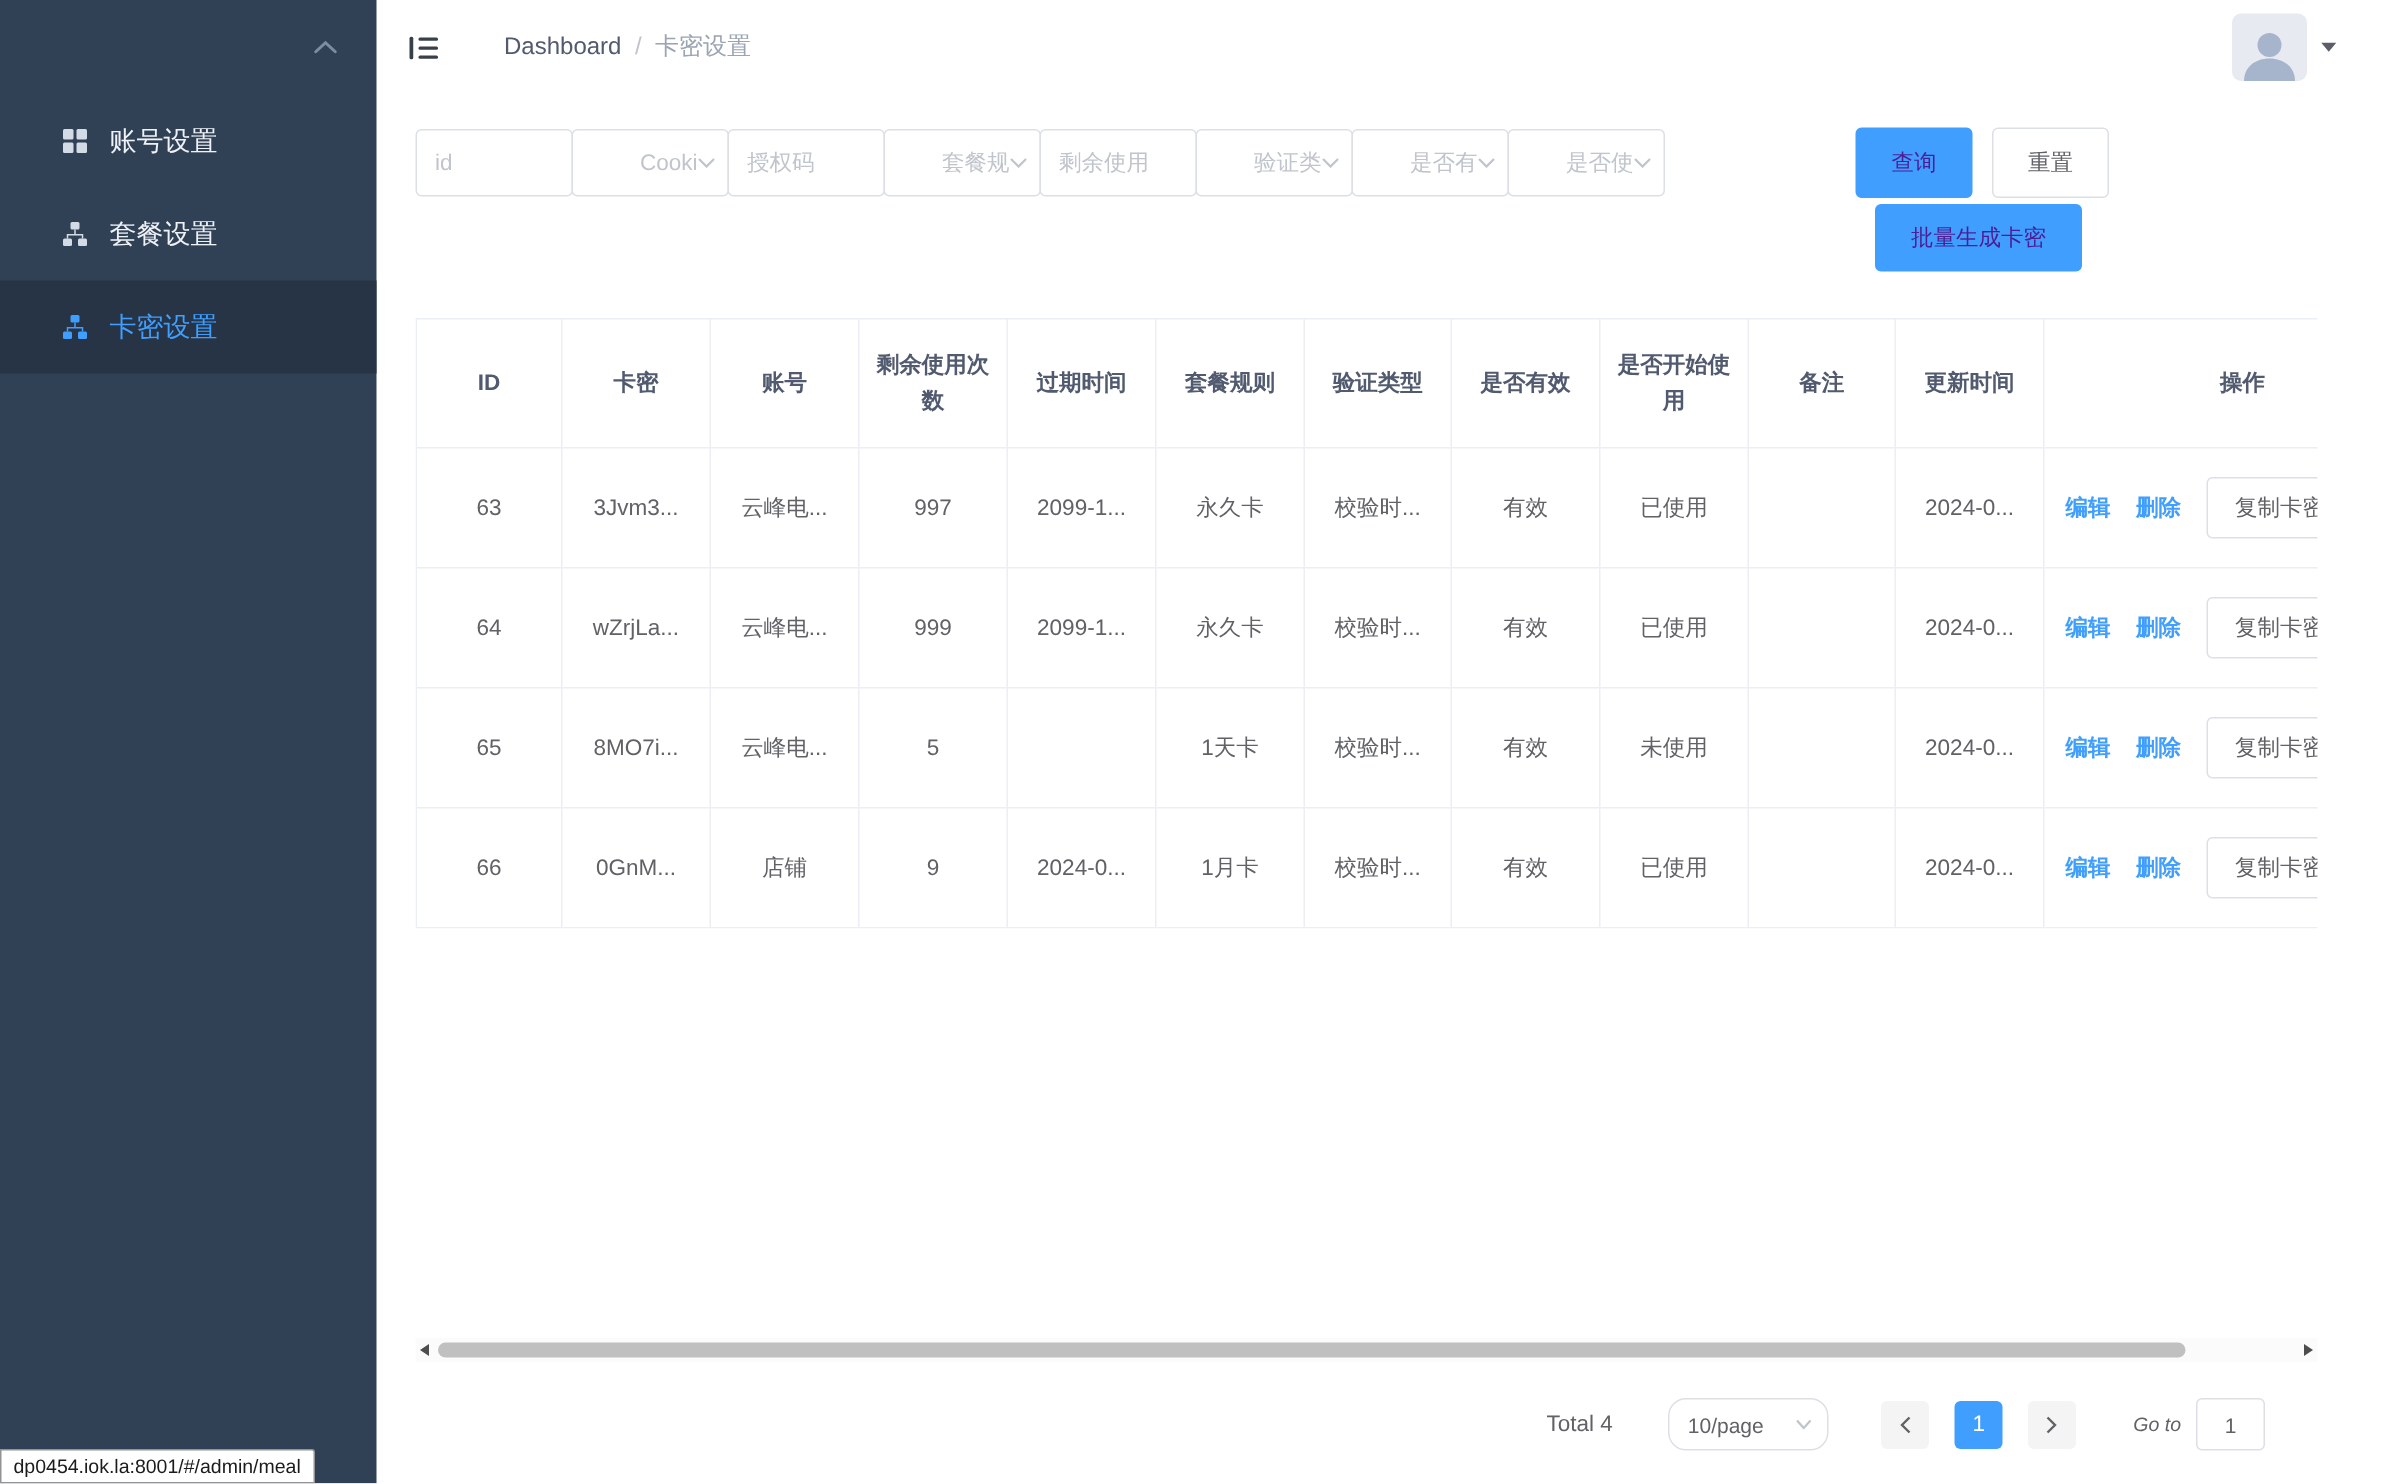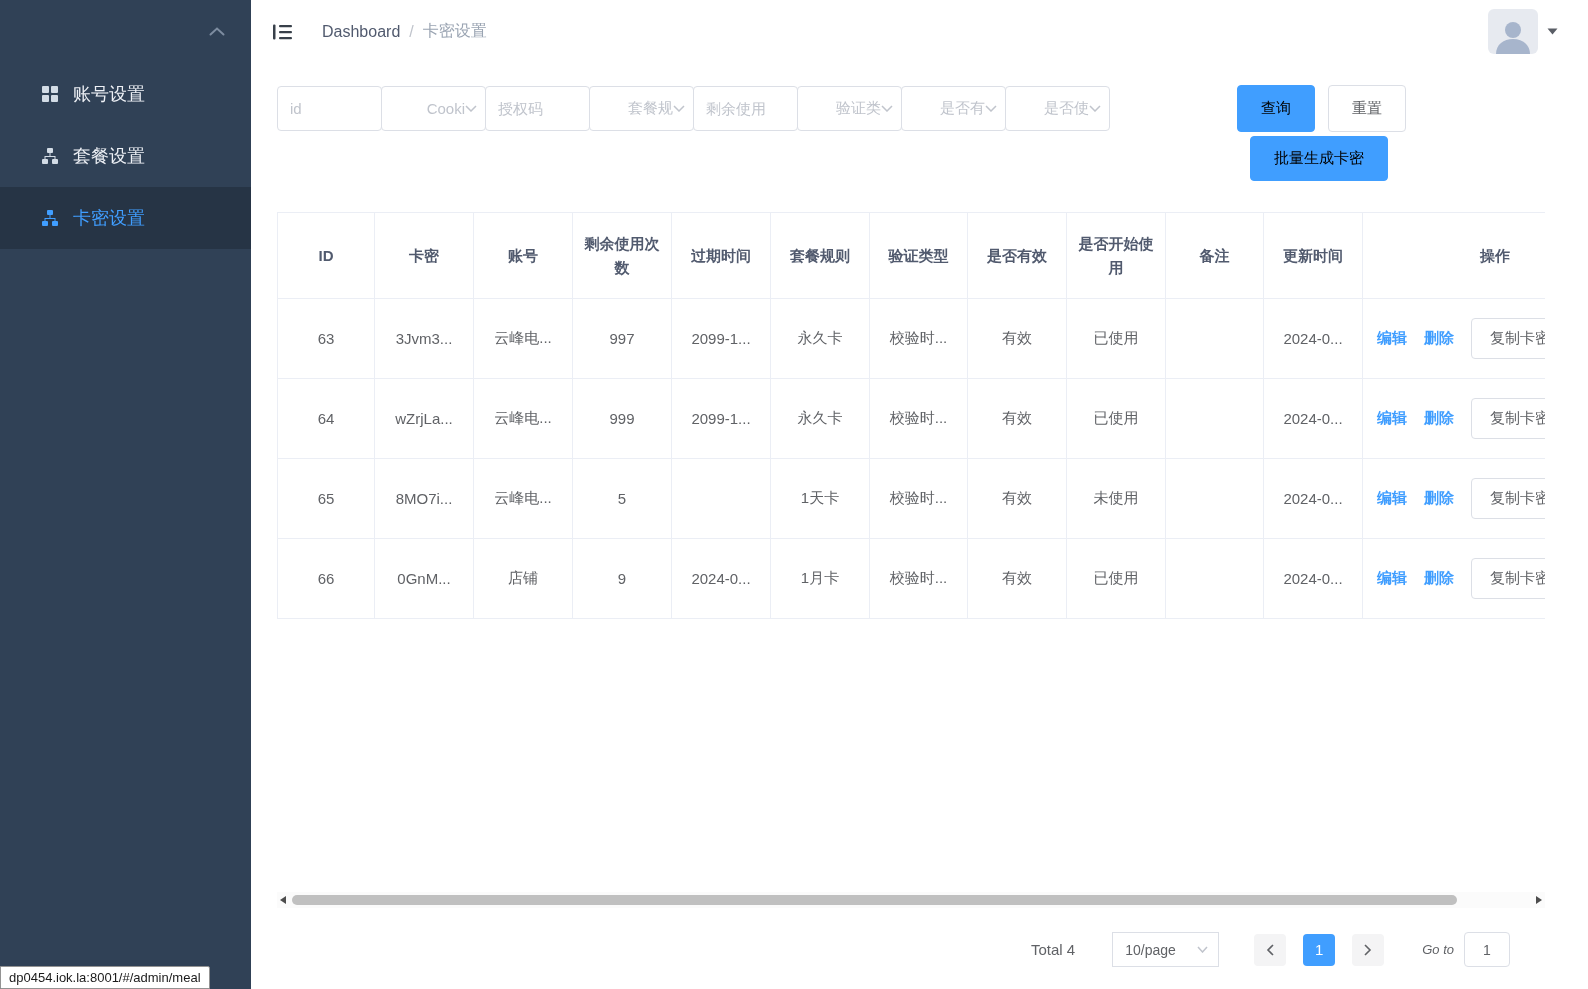--- a/index.html
+++ b/index.html
@@ -23,21 +23,21 @@
   
   .status-tip {
     position: absolute; left: 0; bottom: 0; z-index: 30;
     background: #fff; border: 1px solid #939393; border-radius: 0 2px 0 0;
     padding: 3px 8px; font-size: 13px; color: #1b1b1b;
     height: 23px; overflow: hidden; white-space: nowrap;
   }
 
   
   .main { margin-left: 251px; height: 100%; display: flex; flex-direction: column; }
-  .topbar { height: 63px; flex: none; display: flex; align-items: center; padding: 0 30px 0 20px; background: #fff; }
+  .topbar { height: 63px; flex: none; display: flex; align-items: center; padding: 0 30px 0 20px; background: #fff; gap: 14px; }
   .fold-btn { width: 22px; height: 22px; display: flex; align-items: center; justify-content: center; cursor: pointer; }
   .breadcrumb { margin-left: 29px; font-size: 16px; display: flex; gap: 9px; align-items: center; }
   .bc-home { color: #515a6e; cursor: pointer; }
   .bc-sep { color: #c0c4cc; }
   .bc-current { color: #9aa4b2; }
   .topbar-right { margin-left: auto; display: flex; align-items: center; gap: 9px; }
   .avatar { width: 50px; height: 45px; border-radius: 6px; background: #e7eaf0; display: flex; align-items: flex-end; justify-content: center; overflow: hidden; cursor: pointer; }
 
   
   .content { flex: 1; padding: 22px 43px 0 26px; display: flex; flex-direction: column; }
@@ -46,21 +46,21 @@
   .f-input, .f-select {
     width: 105px; height: 45px; border: 1px solid #dcdfe6; border-radius: 4px;
     background: #fff; font-size: 15px; margin-right: -1px; flex: none;
   }
   .f-input { padding: 0 12px; color: #606266; outline: none; }
   .f-input::placeholder { color: #c0c4cc; }
   .f-select { display: flex; align-items: center; justify-content: flex-end; padding: 0 8px 0 12px; cursor: pointer; }
   .f-select .ph { color: #c0c4cc; overflow: hidden; white-space: nowrap; }
   .filter-actions { margin-left: auto; margin-right: 139px; display: flex; gap: 13px; }
   .btn { height: 47px; padding: 0 23px; border-radius: 4px; font-size: 15px; cursor: pointer; border: 1px solid transparent; white-space: nowrap; }
-  .btn-primary { background: #409eff; color: #000000; border-color: #409eff; }
+  .btn-primary { background: #409eff; color: #4c1d95; border-color: #409eff; }
   .btn-plain { background: #fff; color: #606266; border-color: #dcdfe6; }
   .batch-row { display: flex; justify-content: flex-end; margin-top: 4px; margin-right: 157px; flex: none; }
   .btn-batch { height: 45px; }
 
   
   .table-viewport { margin-top: 31px; width: 1268px; overflow: hidden; flex: none; }
   table { border-collapse: collapse; table-layout: fixed; width: 1350px; }
   th, td { border: 1px solid #ebeef5; text-align: center; font-size: 15px; background: #fff; }
   th { height: 86px; color: #515a6e; font-weight: bold; padding: 0 10px; line-height: 1.6; }
   td { height: 80px; color: #606266; }
@@ -72,21 +72,21 @@
   .hscroll { margin-top: 273px; width: 1268px; height: 16px; display: flex; align-items: center; flex: none; background: #fbfbfb; }
   .hs-arrow { width: 12px; height: 16px; display: flex; align-items: center; justify-content: center; cursor: pointer; flex: none; }
   .tri-left { width: 0; height: 0; border-top: 4px solid transparent; border-bottom: 4px solid transparent; border-right: 6px solid #4d4d4d; }
   .tri-right { width: 0; height: 0; border-top: 4px solid transparent; border-bottom: 4px solid transparent; border-left: 6px solid #4d4d4d; }
   .hs-track { flex: 1; height: 16px; display: flex; align-items: center; padding: 0 3px; }
   .hs-thumb { height: 10px; width: 1165px; background: #c0c0c0; border-radius: 5px; cursor: pointer; }
 
   
   .pagination { display: flex; align-items: center; justify-content: flex-end; margin-top: 24px; margin-right: 35px; flex: none; }
   .pg-total { font-size: 15px; color: #606266; margin-right: 37px; }
-  .pg-size { width: 107px; height: 35px; border: 1px solid #dcdfe6; border-radius: 0; display: flex; align-items: center; justify-content: space-between; padding: 0 10px 0 12px; font-size: 14px; color: #606266; margin-right: 35px; cursor: pointer; }
+  .pg-size { width: 107px; height: 35px; border: 1px solid #dcdfe6; border-radius: 12px; display: flex; align-items: center; justify-content: space-between; padding: 0 10px 0 12px; font-size: 14px; color: #606266; margin-right: 35px; cursor: pointer; }
   .pg-btn { width: 32px; height: 32px; border-radius: 4px; background: #f4f4f5; display: flex; align-items: center; justify-content: center; margin-right: 17px; cursor: pointer; }
   .pg-page { width: 32px; height: 32px; border-radius: 4px; background: #409eff; color: #fff; font-size: 15px; display: flex; align-items: center; justify-content: center; margin-right: 17px; cursor: pointer; }
   .pg-goto-label { font-size: 13px; color: #606266; margin: 0 10px 0 21px; font-style: italic; }
   .pg-goto { width: 46px; height: 35px; border: 1px solid #dcdfe6; border-radius: 4px; text-align: center; font-size: 14px; color: #606266; outline: none; }
 </style>
 </head>
 <body>
 
 <div class="page">
 

